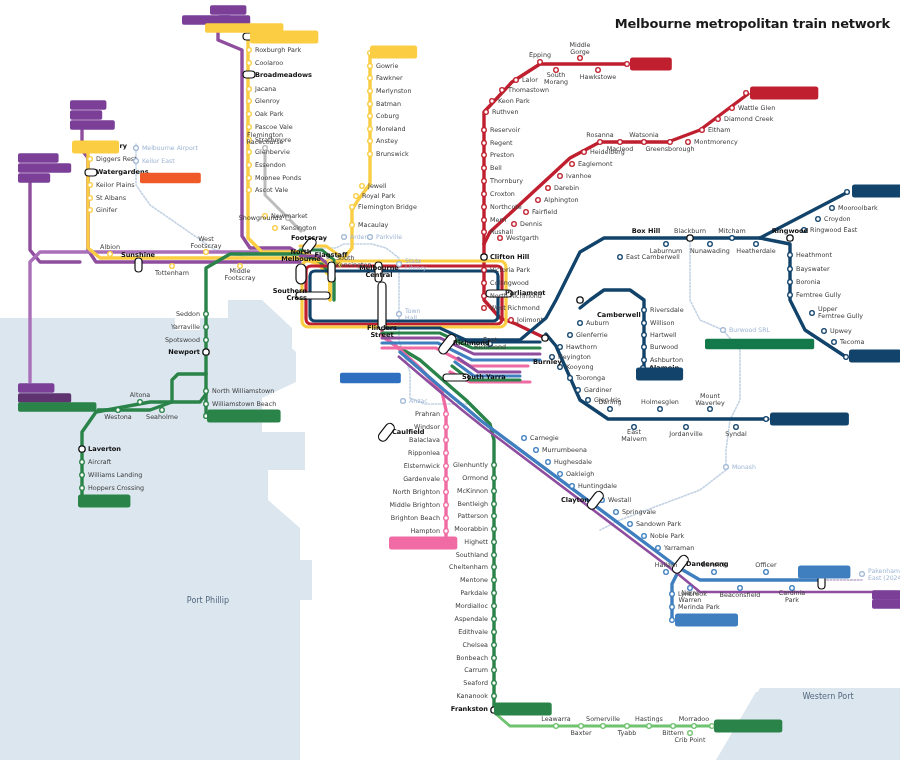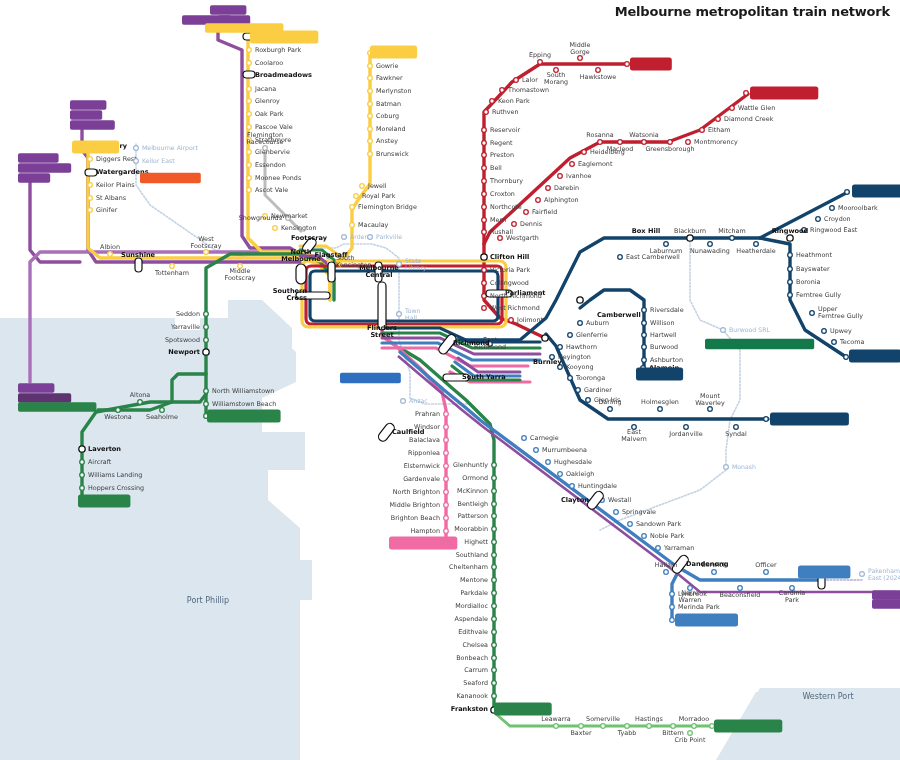--- a/index.html
+++ b/index.html
@@ -1,19 +1,19 @@
 <!DOCTYPE html>
 <html><head>
 <meta charset="utf-8">
 <style>
   html,body{margin:0;padding:0;background:#ffffff;}
   body{width:900px;height:760px;position:relative;overflow:hidden;
        font-family:"DejaVu Sans","Liberation Sans",sans-serif;}
   #map{position:absolute;left:0;top:0;width:900px;height:760px;}
-  .ttl{position:absolute;right:10px;top:4px;font-size:13px;font-weight:bold;color:#1a1a1a;
+  .ttl{position:absolute;right:10px;top:16px;font-size:13px;font-weight:bold;color:#1a1a1a;
        letter-spacing:-0.2px;}
   text{font-family:"DejaVu Sans","Liberation Sans",sans-serif;}
   .st{font-size:6.4px;fill:#3d3d3d;}
   .stb{font-size:6.6px;fill:#111;font-weight:bold;}
   .term{font-size:8.4px;font-weight:bold;fill:#ffffff;}
   .reg{font-size:5.9px;font-weight:bold;fill:#ffffff;}
   .ghost{font-size:6.2px;fill:#9fb6d4;}
   .water{font-size:8px;fill:#53687e;}
   .sub{font-size:3.6px;fill:#333;}
   .fut{font-size:6px;font-weight:bold;fill:#ffffff;}

